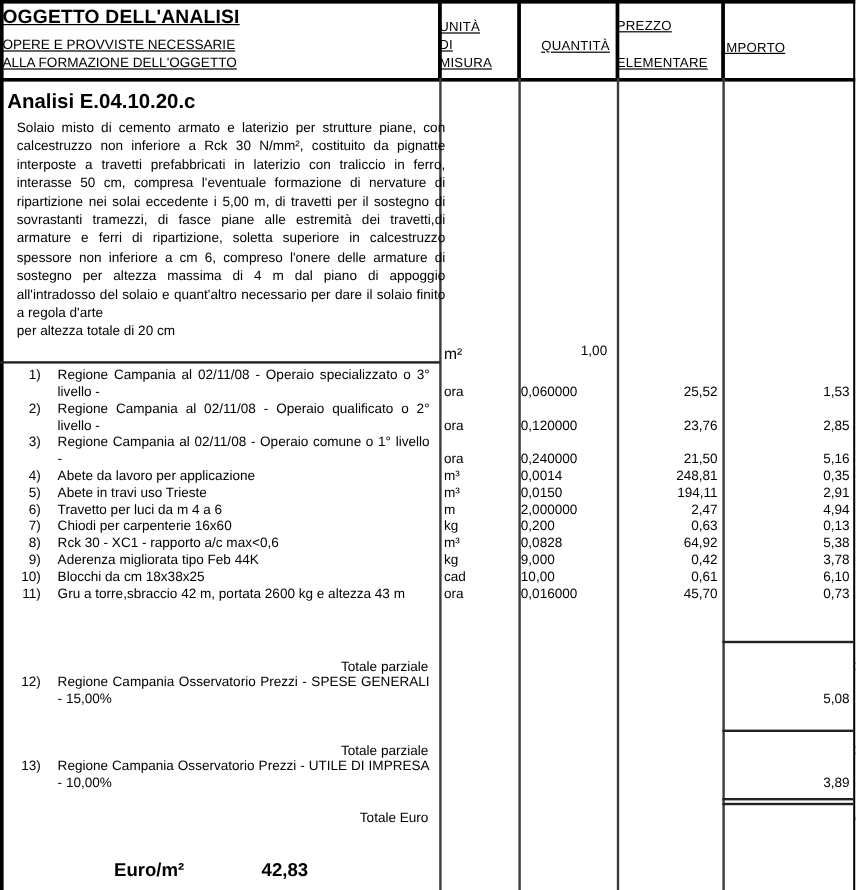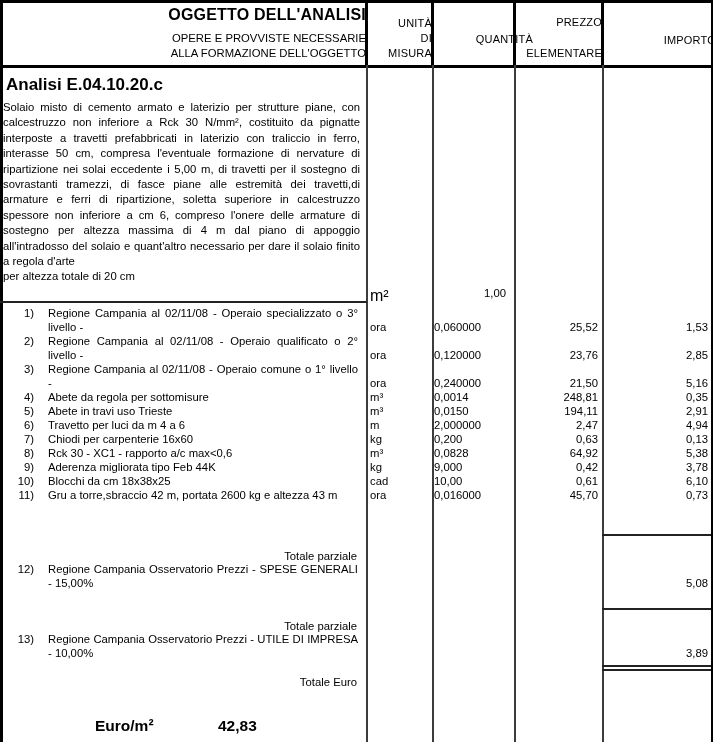--- a/index.html
+++ b/index.html
@@ -4,39 +4,39 @@
 <style>
   html,body{margin:0;padding:0;background:#fff;}
   .page{
     position:relative;width:713px;height:742px;background:#fff;
     font-family:"Liberation Sans", sans-serif;color:#000;overflow:hidden;
   }
   .hline,.vline{position:absolute;background:#000;}
   .vline{width:1.5px;background:#3c3c3c;}
   .vline-head{position:absolute;width:2.5px;background:#000;}
   .abs{position:absolute;}
-  .ctr{text-align:right;}
+  .ctr{text-align:left;text-decoration:underline;}
   .hdr-title{font-weight:bold;font-size:16px;letter-spacing:.2px;}
   .hdr-sub{font-size:11.3px;line-height:15px;}
   .colhead{font-size:11px;letter-spacing:.2px;}
   .analisi-title{font-weight:bold;font-size:17px;}
   .desc-block{font-size:11.3px;line-height:15.4px;width:357px;}
   .desc-just{text-align:justify;}
   .items{position:absolute;top:306px;left:0;width:713px;}
   .item-row{position:relative;font-size:11.3px;line-height:14px;}
   .i-num{position:absolute;left:0;top:0;width:34px;text-align:right;}
   .i-desc{margin-left:48px;width:310px;text-align:justify;}
   .i-unit{position:absolute;left:370px;bottom:0;}
   .i-qty{position:absolute;left:434px;width:72px;bottom:0;text-align:left;}
   .i-price{position:absolute;left:514px;width:84px;bottom:0;text-align:right;}
   .i-amt{position:absolute;left:602px;width:106px;bottom:0;text-align:right;}
   .srow{position:absolute;left:0;width:713px;font-size:11.3px;line-height:14px;}
   .t-label{position:absolute;left:0;top:0;width:357px;text-align:right;}
   .t-val{position:absolute;left:602px;top:0;width:106px;text-align:right;padding-left:32px;}
-  .main-unit{font-size:16px;}
+  .main-unit{font-size:13px;}
   .main-qty{font-size:11.3px;text-align:right;width:72px;}
   .price-app{font-weight:bold;font-size:16px;}
   .euro-bold{font-weight:bold;font-size:15.5px;}
 </style>
 </head>
 <body>
 
 <div class="page">
 
   <div class="hline" style="top:0;left:0;width:713px;height:2.5px;"></div>
@@ -66,21 +66,21 @@
     <div>UNITÀ</div>
     <div>DI</div>
     <div>MISURA</div>
   </div>
   <div class="abs ctr colhead" style="left:432px;top:33px;width:82px;margin-left:19px;">QUANTITÀ</div>
   <div class="abs ctr colhead" style="left:514px;top:16px;width:88px;">PREZZO</div>
   <div class="abs ctr colhead" style="left:514px;top:47px;width:88px;">ELEMENTARE</div>
   <div class="abs ctr colhead" style="left:602px;top:34px;width:114px;">IMPORTO</div>
 
   <div class="abs analisi-title" style="left:6px;top:75px;">Analisi E.04.10.20.c</div>
-  <div class="abs desc-block" style="left:3px;top:100px;">
+  <div class="abs desc-block" style="left:14px;top:100px;">
     <div class="desc-just">Solaio misto di cemento armato e laterizio per strutture piane, con calcestruzzo non inferiore a Rck 30 N/mm², costituito da pignatte interposte a travetti prefabbricati in laterizio con traliccio in ferro, interasse 50 cm, compresa l'eventuale formazione di nervature di ripartizione nei solai eccedente i 5,00 m, di travetti per il sostegno di sovrastanti tramezzi, di fasce piane alle estremità dei travetti,di armature e ferri di ripartizione, soletta superiore in calcestruzzo spessore non inferiore a cm 6, compreso l'onere delle armature di sostegno per altezza massima di 4 m dal piano di appoggio all'intradosso del solaio e quant'altro necessario per dare il solaio finito a regola d'arte</div>
     <div>per altezza totale di 20 cm</div>
   </div>
   <div class="abs main-unit" style="left:370px;top:287px;">m²</div>
   <div class="abs main-qty" style="left:434px;top:287px;">1,00</div>
 
   <div class="items">
     <div class="item-row">
       <span class="i-num">1)</span>
       <div class="i-desc">Regione Campania al 02/11/08 - Operaio specializzato o 3° livello -</div>
@@ -100,21 +100,21 @@
     <div class="item-row">
       <span class="i-num">3)</span>
       <div class="i-desc">Regione Campania al 02/11/08 - Operaio comune o 1° livello -</div>
       <span class="i-unit">ora</span>
       <span class="i-qty">0,240000</span>
       <span class="i-price">21,50</span>
       <span class="i-amt">5,16</span>
     </div>
     <div class="item-row">
       <span class="i-num">4)</span>
-      <div class="i-desc">Abete da regola per sottomisure</div>
+      <div class="i-desc">Abete da lavoro per applicazione</div>
       <span class="i-unit">m³</span>
       <span class="i-qty">0,0014</span>
       <span class="i-price">248,81</span>
       <span class="i-amt">0,35</span>
     </div>
     <div class="item-row">
       <span class="i-num">5)</span>
       <div class="i-desc">Abete in travi uso Trieste</div>
       <span class="i-unit">m³</span>
       <span class="i-qty">0,0150</span>

